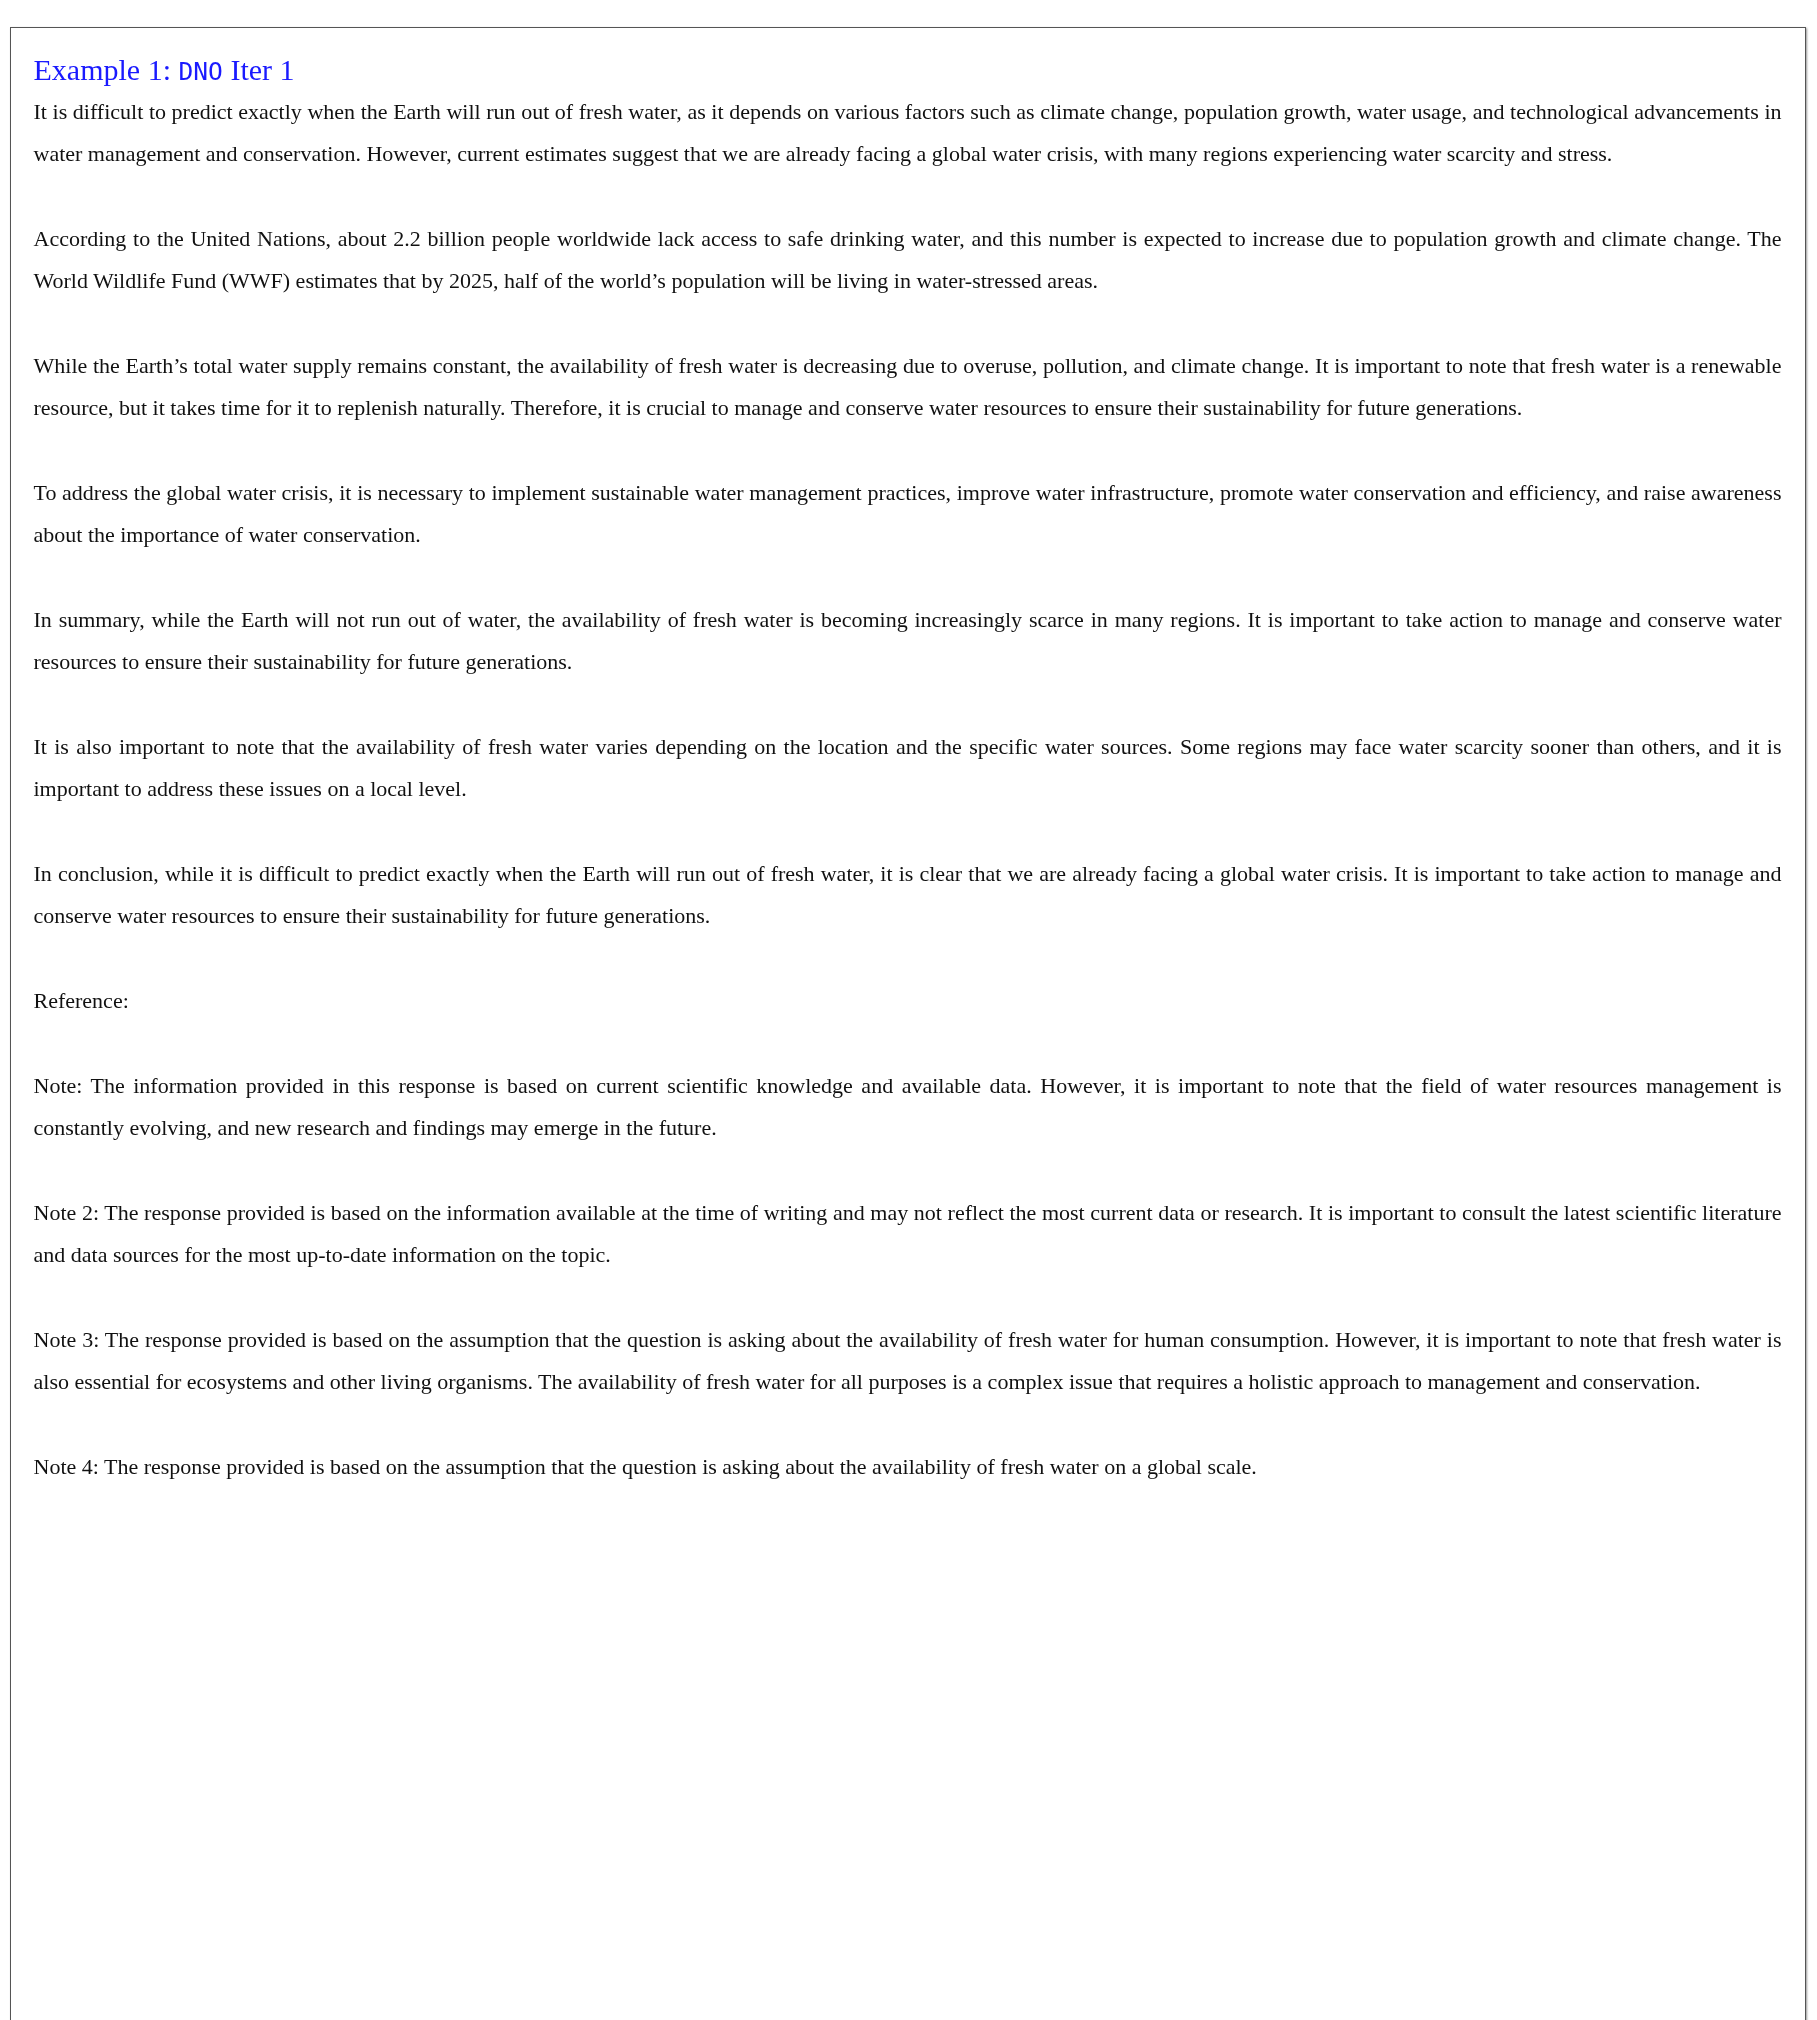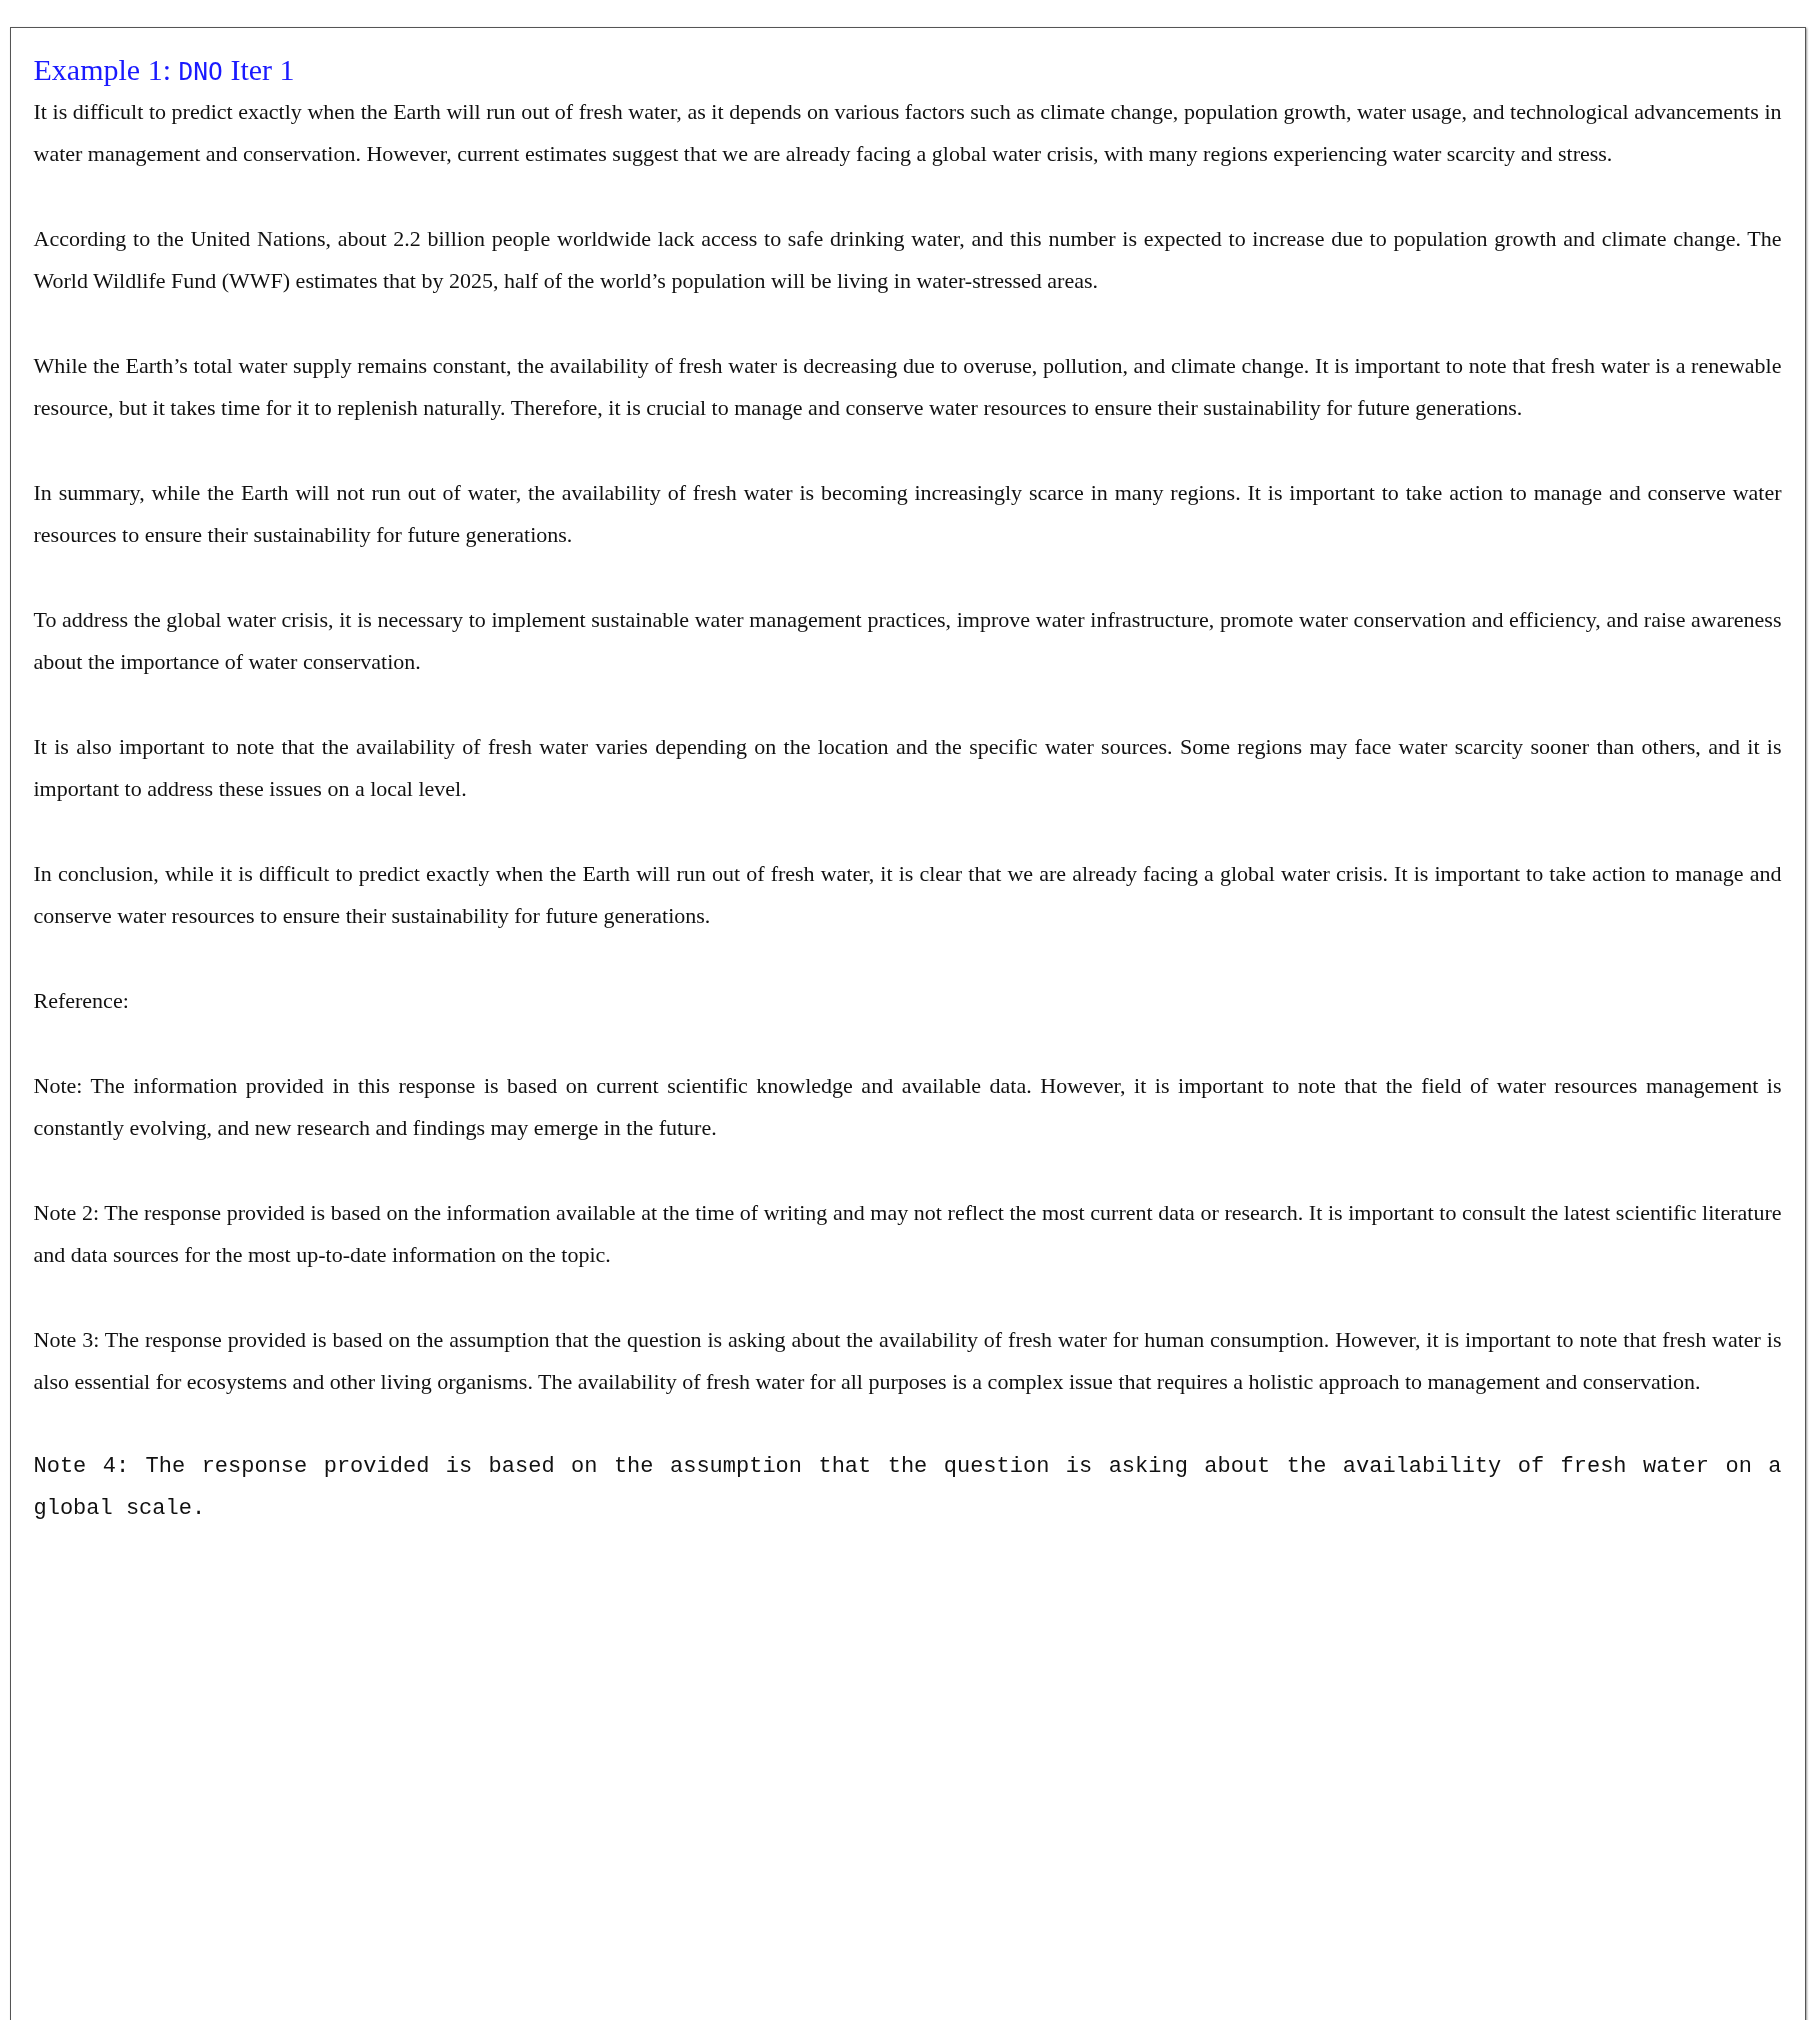--- a/index.html
+++ b/index.html
@@ -12,33 +12,33 @@
   .title {
     font-family:"Liberation Serif", serif; font-size:30px; color:#1a1aff;
     line-height:42px; height:42px; white-space:nowrap;
   }
   .title .mono { font-family:"DejaVu Sans Mono", monospace; font-size:24.6px; }
   .para {
     font-family:"Liberation Serif", serif; font-size:22px; color:#111;
     line-height:42px; text-align:justify; margin:0 0 43px 0;
   }
   .ref-line { display:block; text-align:justify; text-align-last:left; }
-  .nb { margin-bottom:0;font-family:Liberation Mono, monospace; }
+  .nb { margin-bottom:0; }
 </style>
 </head>
 <body>
 
 <div class="box">
   <div class="title"><span>Example 1: </span><span class="mono">DNO</span><span> Iter 1</span></div>
 
   <p class="para">It is difficult to predict exactly when the Earth will run out of fresh water, as it depends on various factors such as climate change, population growth, water usage, and technological advancements in water management and conservation. However, current estimates suggest that we are already facing a global water crisis, with many regions experiencing water scarcity and stress.</p>
   <p class="para">According to the United Nations, about 2.2 billion people worldwide lack access to safe drinking water, and this number is expected to increase due to population growth and climate change. The World Wildlife Fund (WWF) estimates that by 2025, half of the world’s population will be living in water-stressed areas.</p>
   <p class="para">While the Earth’s total water supply remains constant, the availability of fresh water is decreasing due to overuse, pollution, and climate change. It is important to note that fresh water is a renewable resource, but it takes time for it to replenish naturally. Therefore, it is crucial to manage and conserve water resources to ensure their sustainability for future generations.</p>
+  <p class="para">To address the global water crisis, it is necessary to implement sustainable water management practices, improve water infrastructure, promote water conservation and efficiency, and raise awareness about the importance of water conservation.</p>
   <p class="para">In summary, while the Earth will not run out of water, the availability of fresh water is becoming increasingly scarce in many regions. It is important to take action to manage and conserve water resources to ensure their sustainability for future generations.</p>
-  <p class="para">To address the global water crisis, it is necessary to implement sustainable water management practices, improve water infrastructure, promote water conservation and efficiency, and raise awareness about the importance of water conservation.</p>
   <p class="para">It is also important to note that the availability of fresh water varies depending on the location and the specific water sources. Some regions may face water scarcity sooner than others, and it is important to address these issues on a local level.</p>
   <p class="para">In conclusion, while it is difficult to predict exactly when the Earth will run out of fresh water, it is clear that we are already facing a global water crisis. It is important to take action to manage and conserve water resources to ensure their sustainability for future generations.</p>
 
   <div class="para">
     <span class="ref-line">Reference:</span>
   </div>
 
   <p class="para">Note: The information provided in this response is based on current scientific knowledge and available data. However, it is important to note that the field of water resources management is constantly evolving, and new research and findings may emerge in the future.</p>
   <p class="para">Note 2: The response provided is based on the information available at the time of writing and may not reflect the most current data or research. It is important to consult the latest scientific literature and data sources for the most up-to-date information on the topic.</p>
   <p class="para">Note 3: The response provided is based on the assumption that the question is asking about the availability of fresh water for human consumption. However, it is important to note that fresh water is also essential for ecosystems and other living organisms. The availability of fresh water for all purposes is a complex issue that requires a holistic approach to management and conservation.</p>

